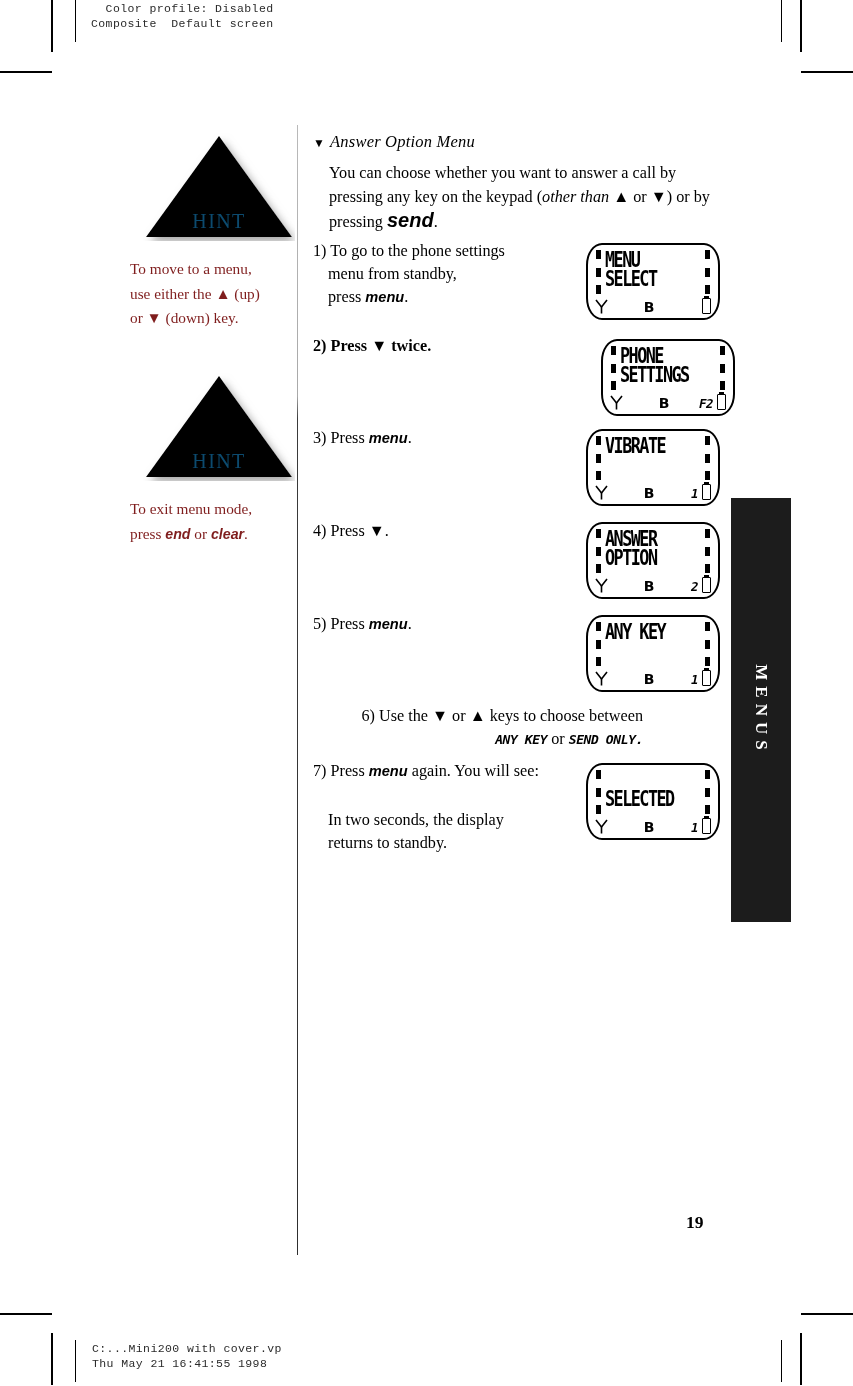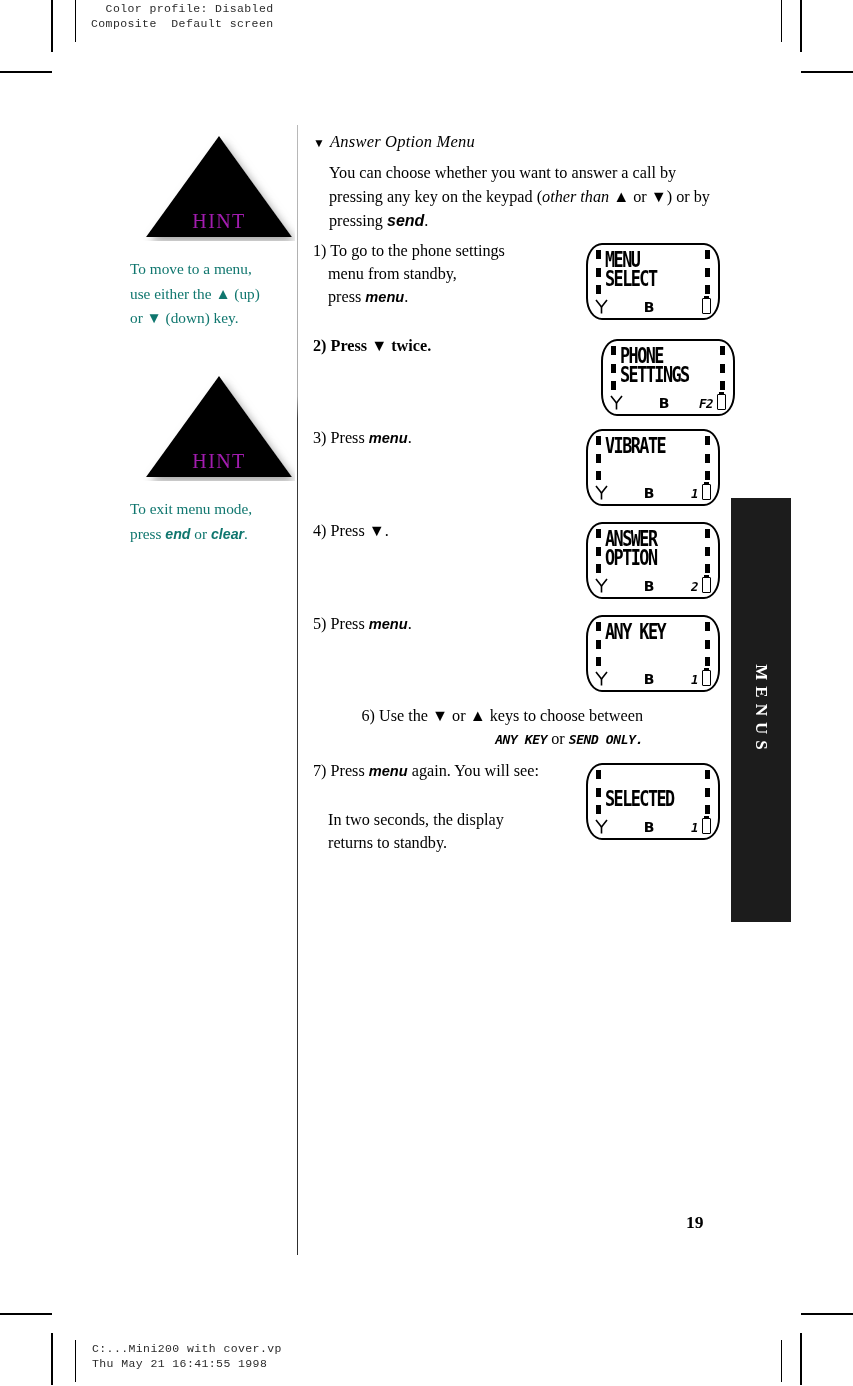--- a/index.html
+++ b/index.html
@@ -79,31 +79,31 @@
     left: 0; top: 0;
     width: 152px;
     height: 108px;
   }
   .hint-label {
     position: absolute;
     left: 0;
     bottom: 8px;
     width: 152px;
     text-align: center;
-    color: #a21caf;
+    color: #0c4a6e;
     font-family: "Liberation Serif", serif;
     font-size: 20px;
     letter-spacing: 1.4px;
     font-weight: 400;
   }
   .hint-text {
     margin-top: 16px;
     font-size: 15.3px;
     line-height: 24.5px;
-    color: #0f766e;
+    color: #7f1d1d;
   }
   .hint-text .bi { font-weight: bold; font-style: italic; font-family: "Liberation Sans", sans-serif; font-size: 14.2px; }
 
   
   #main-col {
     position: absolute;
     left: 313px;
     top: 132px;
     width: 420px;
   }
@@ -121,21 +121,21 @@
     margin: 0 0 14px 16px;
     font-size: 16.2px;
     line-height: 23.5px;
     width: 400px;
   }
   .intro-para .emph { font-style: italic; }
   .intro-para .kb {
     font-family: "Liberation Sans", sans-serif;
     font-weight: bold;
     font-style: italic;
-    font-size: 16px;
+    font-size: 20px;
   }
 
   
   .step {
     position: absolute;
     left: 0;
     width: 300px;
     font-size: 16.2px;
     line-height: 23px;
   }

